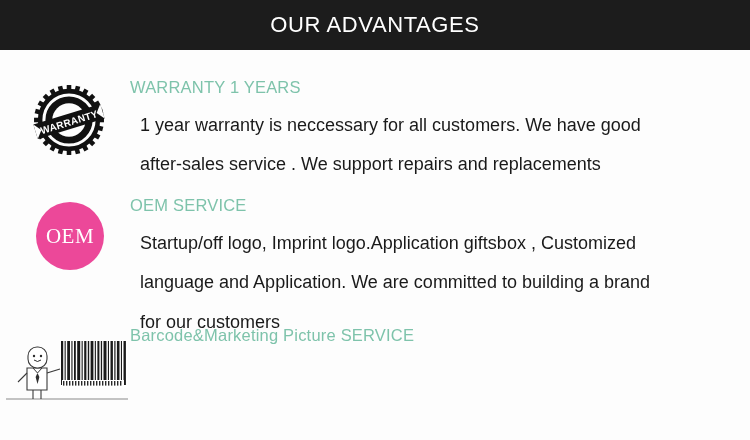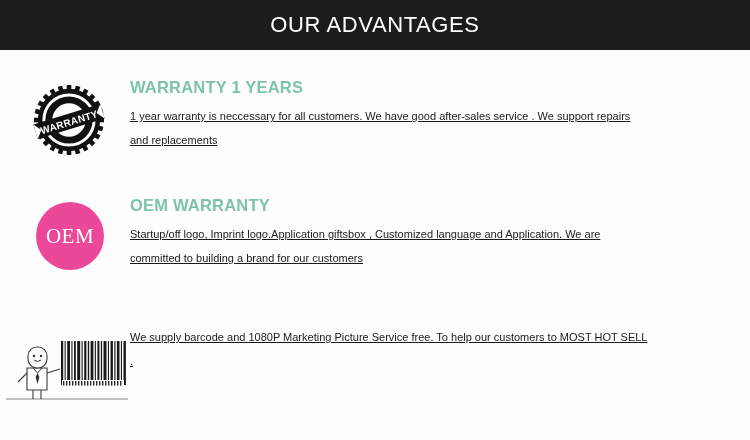--- a/index.html
+++ b/index.html
@@ -58,32 +58,31 @@
     position: relative;
     height: 95px;
   }
   .text-col {
     flex: 1 1 auto;
     padding-right: 20px;
   }
   .adv-heading {
     color: #7ec3ab;
     font-size: 16.5px;
-    font-weight: 700;
+    font-weight: 400;
     margin: 0 0 9px 0;
     line-height: 1.1;
     letter-spacing: 0.2px;
   }
   .adv-body {
     color: #1a1a1a;
-    font-size: 11px;
+    font-size: 18px;
     line-height: 2.18;
-    margin: 0;
+    margin: 10px;
     max-width: 520px;
-    text-decoration: underline;
   }
 
   
   .seal-wrap {
     position: absolute;
     left: 31px;
     top: 4px;
     width: 76px;
     height: 76px;
   }
@@ -186,21 +185,21 @@
 
   <div class="adv-row adv-row-2">
     <div class="icon-col">
       <div class="oem-wrap">
         <div class="oem-circle">
           <span class="oem-text">OEM</span>
         </div>
       </div>
     </div>
     <div class="text-col">
-      <div class="adv-heading">OEM WARRANTY</div>
+      <div class="adv-heading">OEM SERVICE</div>
       <div class="adv-body">Startup/off logo, Imprint logo.Application giftsbox , Customized language and Application.  We are committed to building a brand for our customers</div>
     </div>
   </div>
 
   <div class="adv-row adv-row-3">
     <div class="icon-col">
       <div class="barcode-wrap">
         <svg viewBox="0 0 128 80" width="128" height="80" aria-hidden="true">
 
           <line x1="4" y1="69" x2="126" y2="69" stroke="#8a8a8a" stroke-width="1.2"></line>
@@ -274,17 +273,17 @@
             <circle cx="39" cy="26" r="1.2"></circle>
           </g>
           <path d="M32 30 Q35.5 33 39 30" stroke="#2a2a2a" stroke-width="1" fill="none"></path>
 
           <path d="M31 38 L35.5 43 L40 38" stroke="#3a3a3a" stroke-width="1" fill="none"></path>
           <path d="M35.5 43 L33.6 47 L35.5 54 L37.4 47 Z" fill="#2f2f2f"></path>
         </svg>
       </div>
     </div>
     <div class="text-col">
-      <div class="adv-body">We supply barcode and 1080P Marketing Picture Service free. To help our customers  to MOST HOT SELL  .</div>
+      <div class="adv-heading">Barcode&amp;Marketing Picture SERVICE</div>
     </div>
   </div>
 
 </div>
 
 </body></html>

